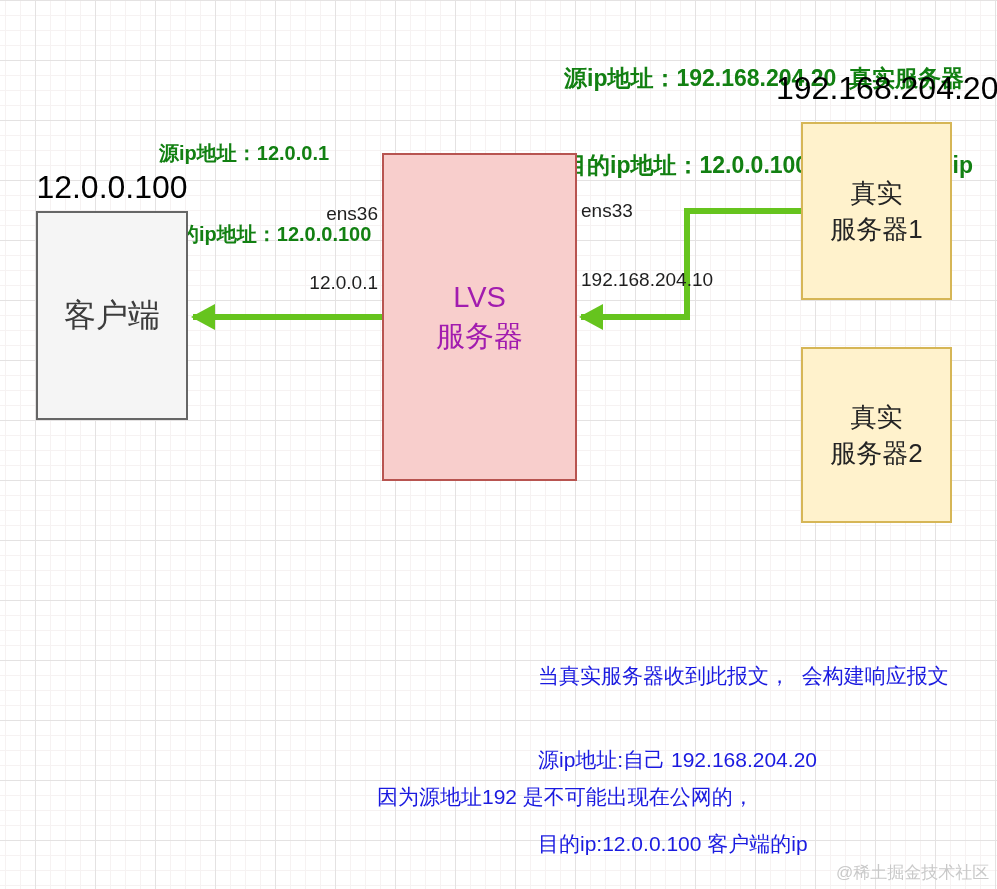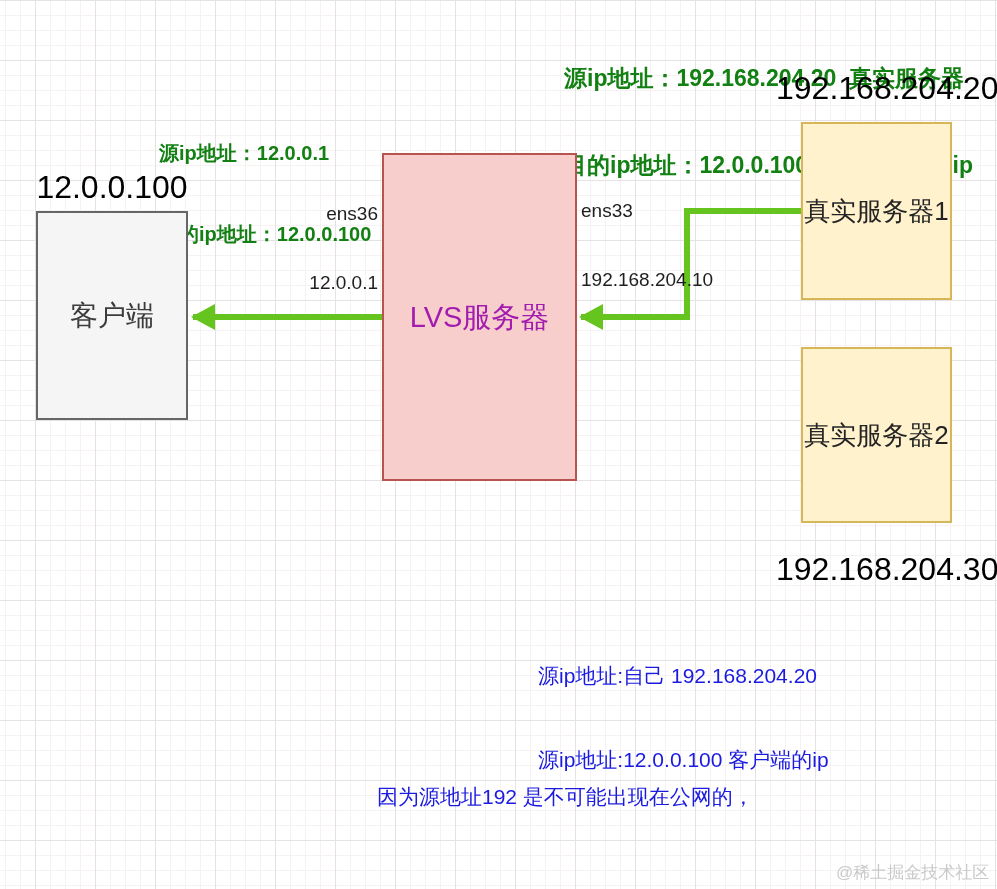--- a/index.html
+++ b/index.html
@@ -17,29 +17,29 @@
       linear-gradient(to right, #f6f2f2 1px, transparent 1px),
       linear-gradient(to bottom, #f6f2f2 1px, transparent 1px);
     background-size: 60px 60px, 60px 60px, 15px 15px, 15px 15px;
     background-position: 35px 0, 0 0, 5px 0, 0 0;
   }
 
   .node {
     position: absolute;
     box-sizing: border-box;
     display: flex;
-    flex-direction: row;
+    flex-direction: column;
     align-items: center;
     justify-content: center;
     text-align: center;
   }
   .node-client {
     left: 36px; top: 211px; width: 152px; height: 209px;
     background: #f5f5f5; border: 2px solid #666666;
-    font-size: 28px; color: #3c3c3c;
+    font-size: 32px; color: #3c3c3c;
   }
   .node-lvs {
     left: 382px; top: 153px; width: 195px; height: 328px;
     background: #f8cecc; border: 2px solid #b85450;
     font-size: 29px; line-height: 39px; color: #a21caf;
   }
   .node-server1 {
     left: 801px; top: 122px; width: 151px; height: 178px;
     background: #fff2cc; border: 2px solid #d6b656;
     font-size: 26px; line-height: 36px; color: #242424;
@@ -125,21 +125,20 @@
     <div>目的ip地址：12.0.0.100 调度器的内网ip</div>
   </div>
 
   <div class="green-note note-outgoing">
     <div>源ip地址：12.0.0.1</div>
     <div>目的ip地址：12.0.0.100</div>
   </div>
 
   <div class="ip-label label-client-ip">12.0.0.100</div>
   <div class="ip-label label-server1-ip">192.168.204.20</div>
-  <div class="ip-label label-server2-ip">192.168.204.30</div>
 
   <div class="iface-label label-ens36">
     <div>ens36</div>
     <div>12.0.0.1</div>
   </div>
   <div class="iface-label label-ens33">
     <div>ens33</div>
     <div>192.168.204.10</div>
   </div>
 
@@ -156,22 +155,23 @@
     <div>真实</div>
     <div>服务器1</div>
   </div>
 
   <div class="node node-server2">
     <div>真实</div>
     <div>服务器2</div>
   </div>
 
   <div class="blue-note note-response">
+    <div>当真实服务器收到此报文，  会构建响应报文</div>
     <div>源ip地址:自己 192.168.204.20</div>
-    <div>源ip地址:12.0.0.100 客户端的ip</div>
+    <div>目的ip:12.0.0.100 客户端的ip</div>
   </div>
 
   <div class="blue-note note-repack">
     <div>因为源地址192 是不可能出现在公网的，</div>
     
     
     
     
   </div>
 

